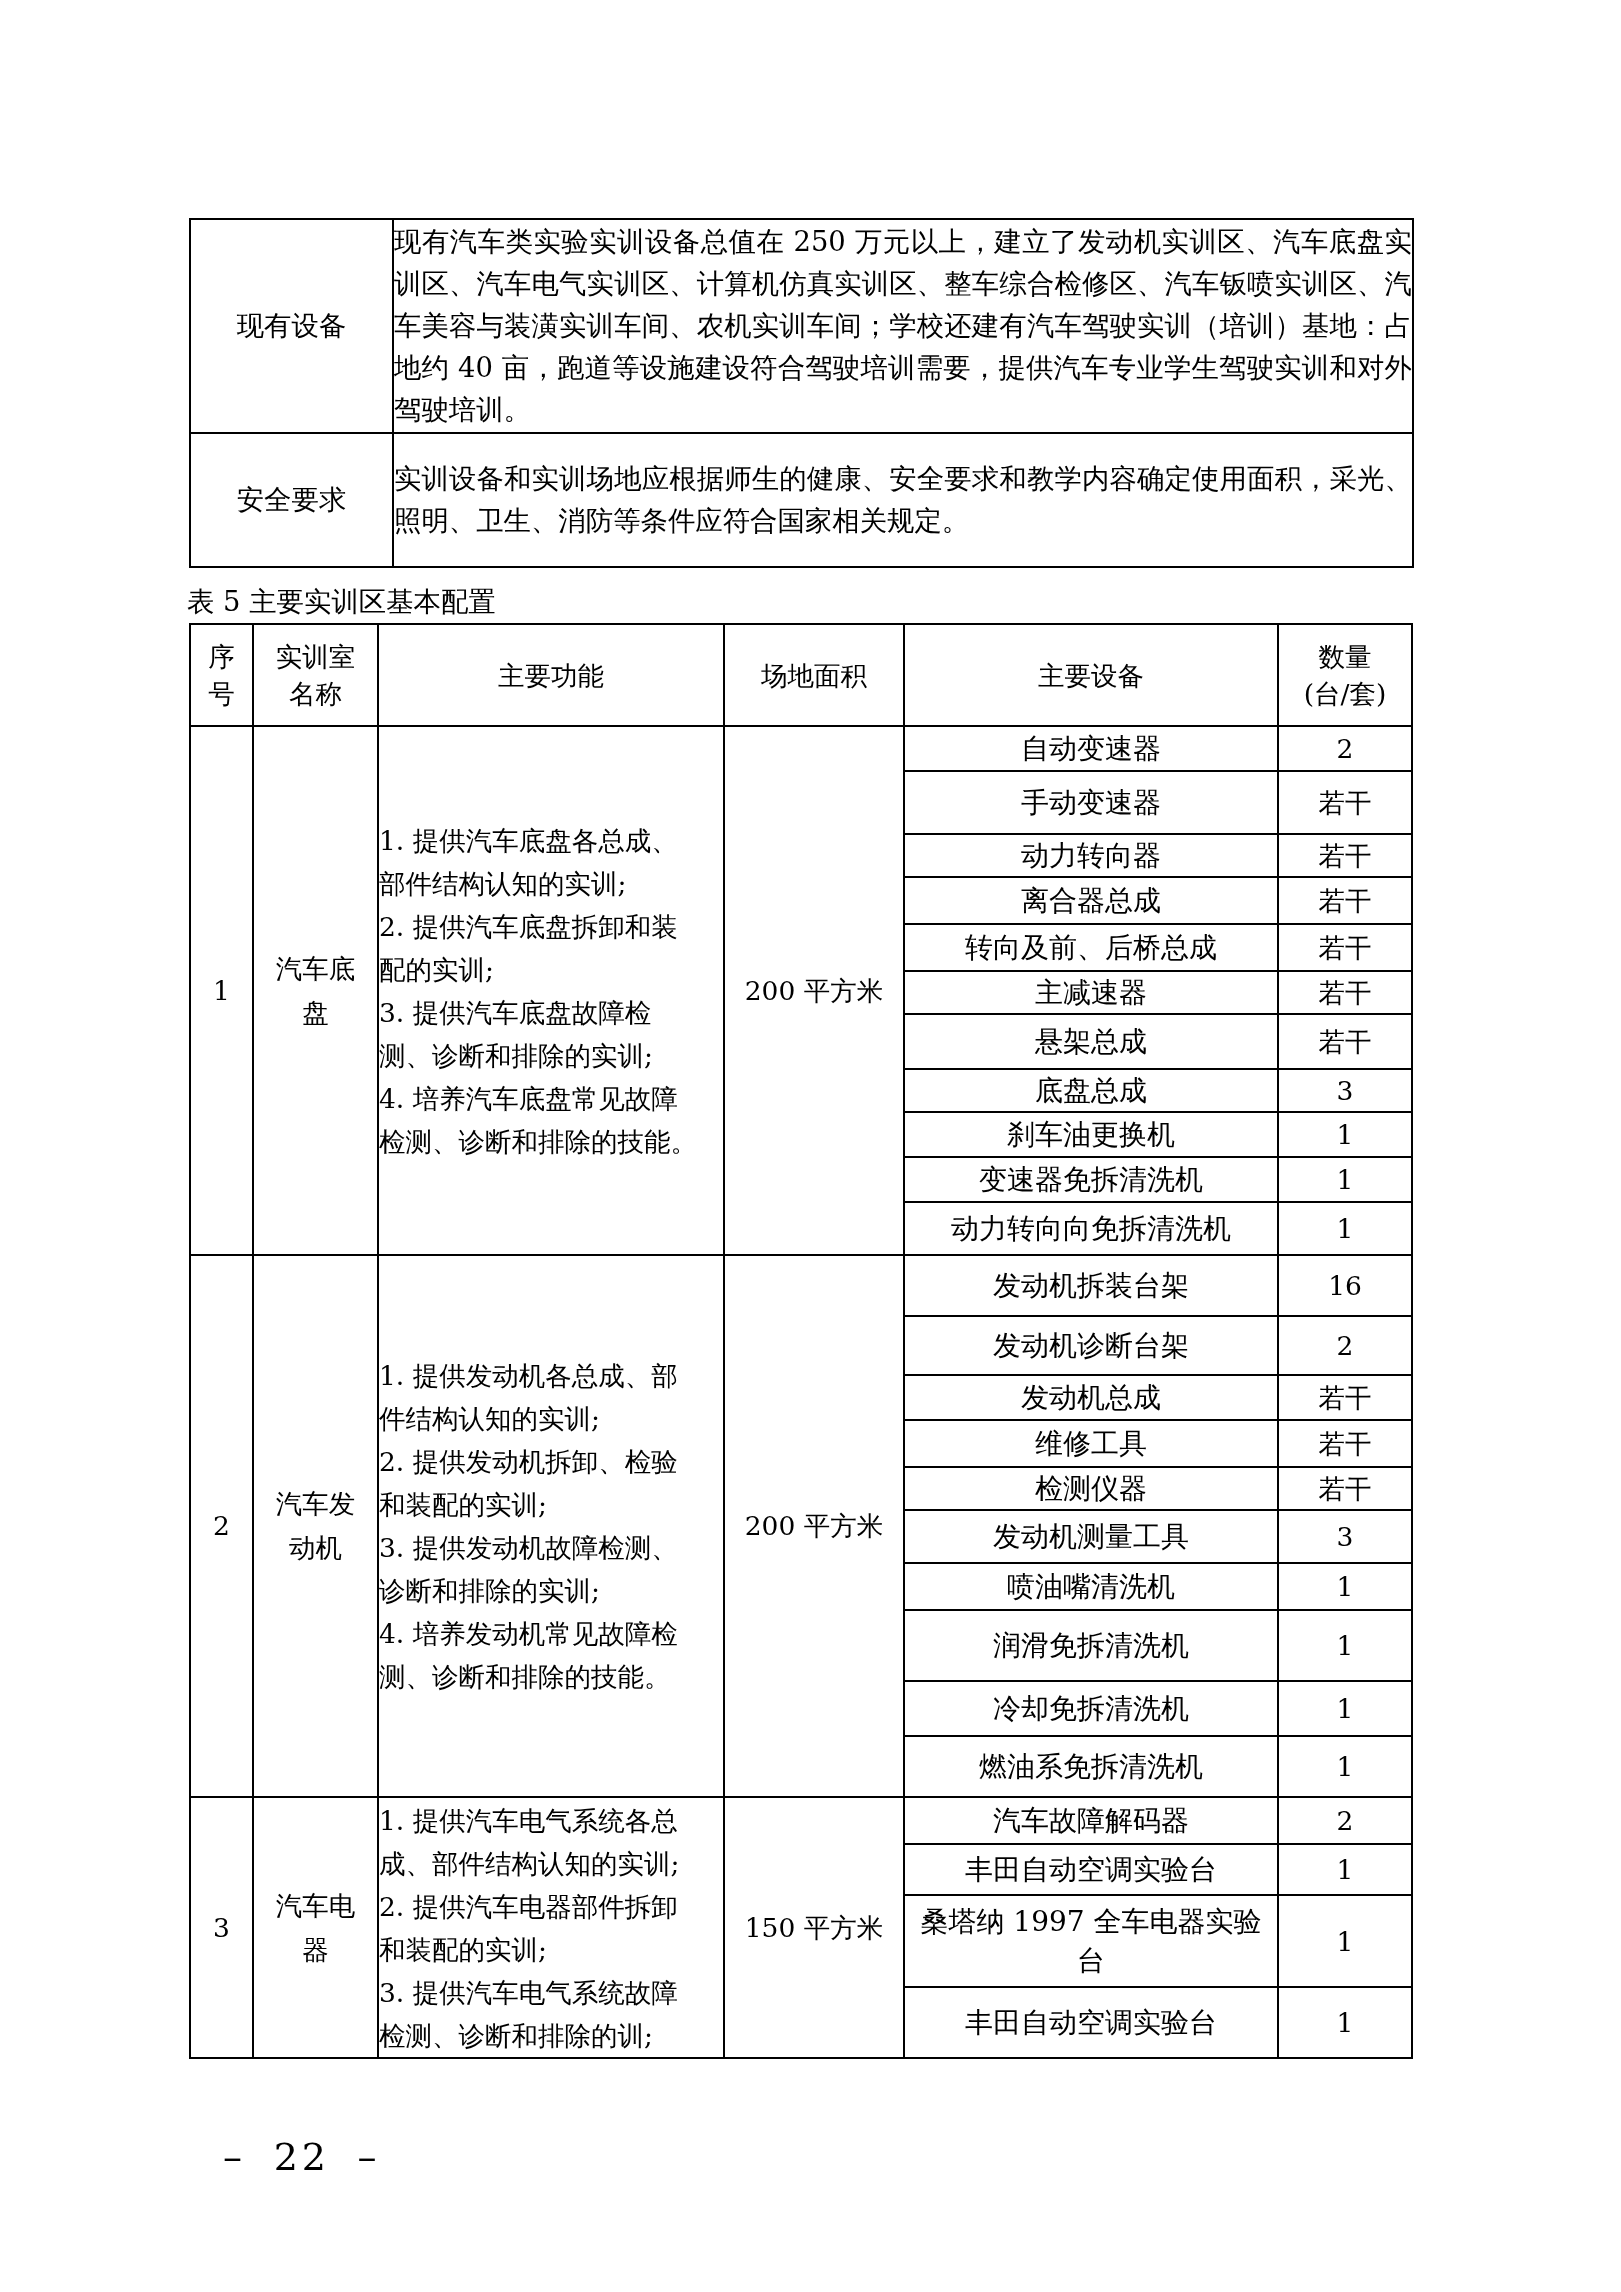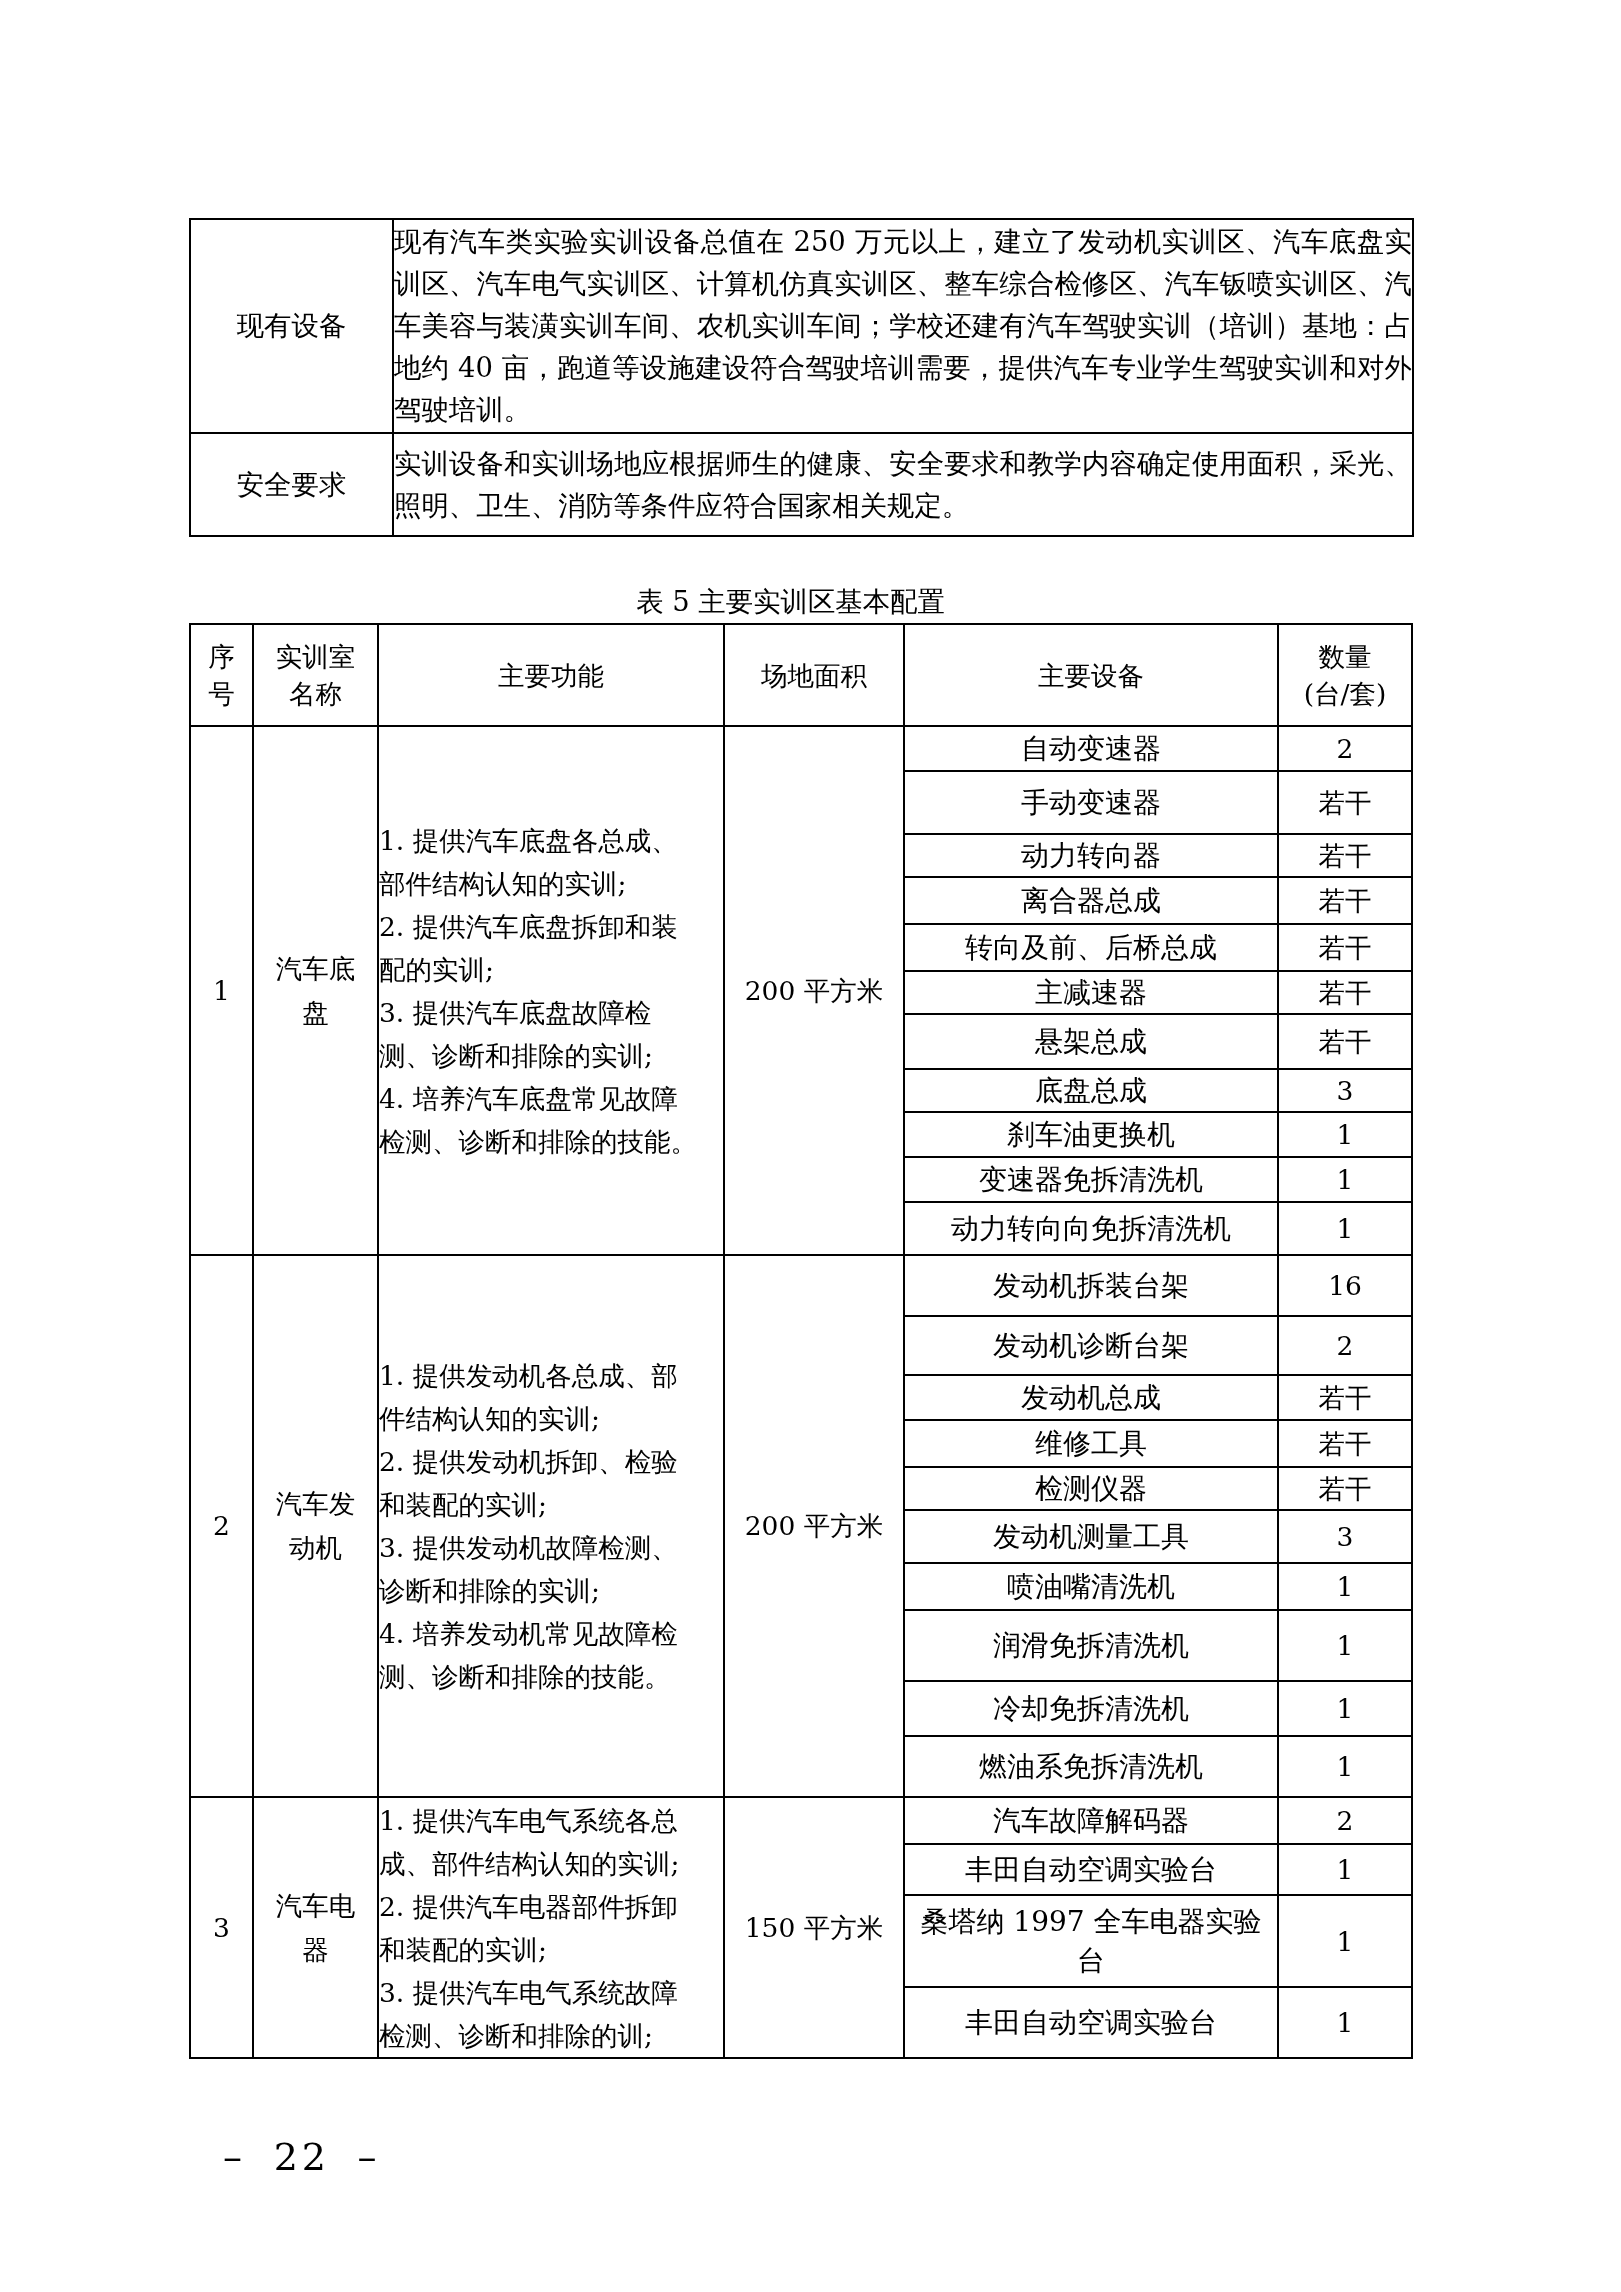--- a/index.html
+++ b/index.html
@@ -32,22 +32,22 @@
   }
   .info-content {
     text-align: justify;
     font-size: 27.4px;
     line-height: 42px;
     padding: 2.9px 13.7px;
   }
   
   .table-title {
     position: absolute;
-    left: 179px; top: 584px; width: 1223px;
-    text-align: center;
+    left: 187px; top: 584px; width: 1223px;
+    text-align: left;
     font-size: 27.4px;
   }
   
   .main-table { left: 189px; top: 623px; width: 1223px; border: 2.9px solid #000; }
   .main-table th {
     font-size: 26.5px;
     line-height: 37px;
     text-align: center;
     white-space: pre-line;
   }
@@ -96,21 +96,21 @@
   <table class="tbl info-table">
     <colgroup>
         <col style="width:203px">
         <col style="width:1020px">
       </colgroup>
     <tbody>
         <tr style="height:214px">
       <td class="info-label">现有设备</td>
       <td class="info-content">现有汽车类实验实训设备总值在 250 万元以上，建立了发动机实训区、汽车底盘实训区、汽车电气实训区、计算机仿真实训区、整车综合检修区、汽车钣喷实训区、汽车美容与装潢实训车间、农机实训车间；学校还建有汽车驾驶实训（培训）基地：占地约 40 亩，跑道等设施建设符合驾驶培训需要，提供汽车专业学生驾驶实训和对外驾驶培训。</td>
     </tr>
-    <tr style="height:103px">
+    <tr style="height:134px">
       <td class="info-label">安全要求</td>
       <td class="info-content">实训设备和实训场地应根据师生的健康、安全要求和教学内容确定使用面积，采光、照明、卫生、消防等条件应符合国家相关规定。</td>
     </tr>
   </tbody>
     </table>
 
   <div class="table-title">表 5 主要实训区基本配置</div>
 
   <table class="tbl main-table">
     <colgroup>

